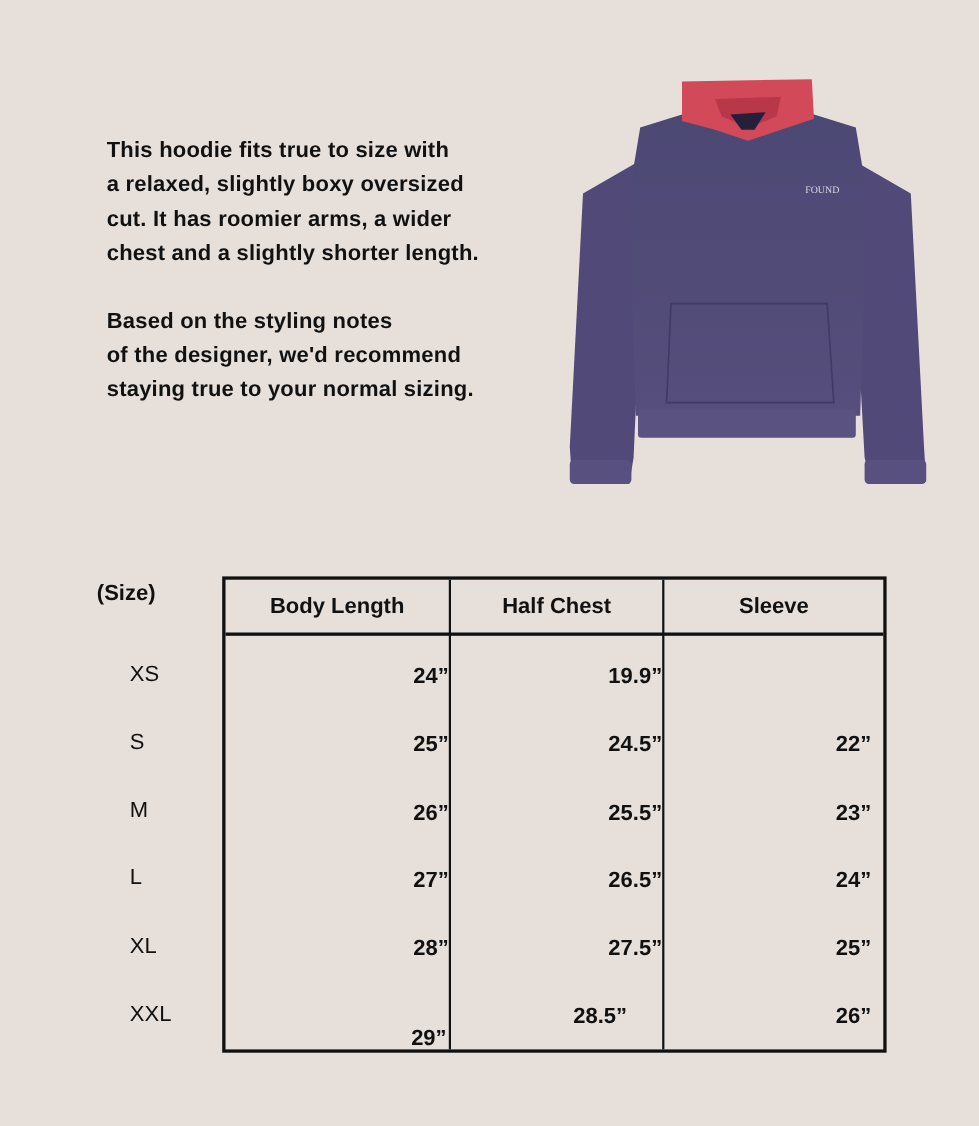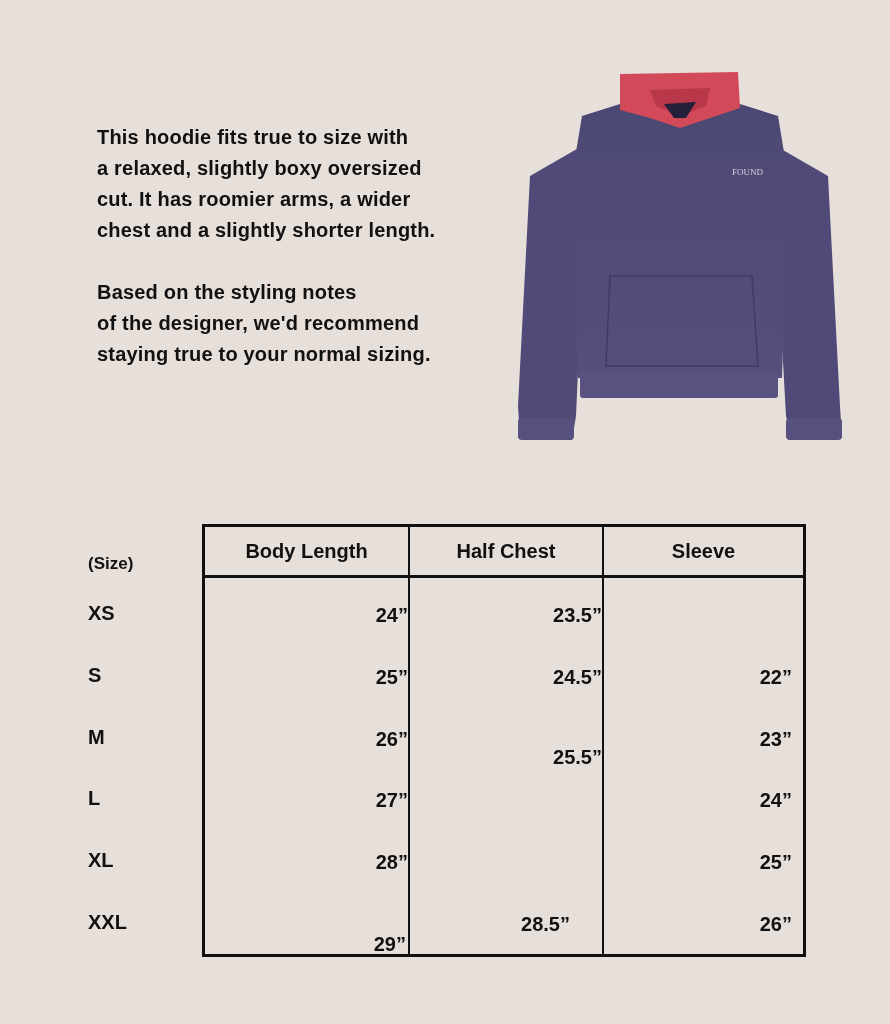--- a/index.html
+++ b/index.html
@@ -20,41 +20,41 @@
     margin-left: 11px;
   }
   .desc p { margin: 0; white-space: pre-line; }
   .desc p + p { margin-top: 31px; }
 
   .product {
     position: absolute; left: 510px; top: 66px; width: 340px; height: 380px;
   }
 
   .size-label {
-    position: absolute; left: 88px; top: 554px;
-    font-size: 17px; font-weight: bold;
+    position: absolute; left: 88px; top: 528px;
+    font-size: 20px; font-weight: bold;
   }
   .table {
     position: absolute; left: 202px; top: 524px;
     width: 604px; height: 433px;
     border: 3px solid #111;
     box-sizing: border-box;
   }
   .vline { position: absolute; top: 0; bottom: 0; width: 2px; background: #111; }
   .hline { position: absolute; left: 0; right: 0; height: 3px; background: #111; top: 48px; }
   .hdr {
     position: absolute; top: 13px;
     font-size: 20px; font-weight: bold; text-align: center;
   }
   .cell {
     position: absolute; font-size: 20px; font-weight: bold; text-align: right;
   }
   .rowlabel {
-    position: absolute; left: 88px;
-    font-size: 20px; font-weight: bold;
+    position: absolute; left: 118px;
+    font-size: 20px; font-weight: normal;
   }
 </style>
 </head>
 <body>
 
 <div class="desc">
   <p>This hoodie fits true to size with
 a relaxed, slightly boxy oversized
 cut. It has roomier arms, a wider
 chest and a slightly shorter length.</p>
@@ -97,34 +97,36 @@
 <div class="table">
   <div class="vline" style="left:203px"></div>
   <div class="vline" style="left:397px"></div>
   <div class="hline"></div>
 
   <div class="hdr" style="left:205px; width:192px">Half Chest</div>
   <div class="hdr" style="left:0; width:203px">Body Length</div>
   <div class="hdr" style="left:399px; width:199px">Sleeve</div>
 
   <div class="cell" style="left:0;width:203px;top:77px">24”</div>
-  <div class="cell" style="left:205px;width:192px;top:77px">23.5”</div>
+  <div class="cell" style="left:205px;width:192px;top:77px">19.9”</div>
 
   <div class="cell" style="left:0;width:203px;top:139px">25”</div>
   <div class="cell" style="left:205px;width:192px;top:139px">24.5”</div>
   <div class="cell" style="left:399px;width:188px;top:139px">22”</div>
 
   <div class="cell" style="left:0;width:203px;top:201px">26”</div>
-  <div class="cell" style="left:205px;width:192px;top:219px">25.5”</div>
+  <div class="cell" style="left:205px;width:192px;top:201px">25.5”</div>
   <div class="cell" style="left:399px;width:188px;top:201px">23”</div>
 
   <div class="cell" style="left:0;width:203px;top:262px">27”</div>
+  <div class="cell" style="left:205px;width:192px;top:262px">26.5”</div>
   <div class="cell" style="left:399px;width:188px;top:262px">24”</div>
 
   <div class="cell" style="left:0;width:203px;top:324px">28”</div>
+  <div class="cell" style="left:205px;width:192px;top:324px">27.5”</div>
   <div class="cell" style="left:399px;width:188px;top:324px">25”</div>
 
   <div class="cell" style="left:0;width:201px;top:406px">29”</div>
   <div class="cell" style="left:205px;width:160px;top:386px">28.5”</div>
   <div class="cell" style="left:399px;width:188px;top:386px">26”</div>
 </div>
 
 <div class="rowlabel" style="top:602px">XS</div>
 <div class="rowlabel" style="top:664px">S</div>
 <div class="rowlabel" style="top:726px">M</div>

